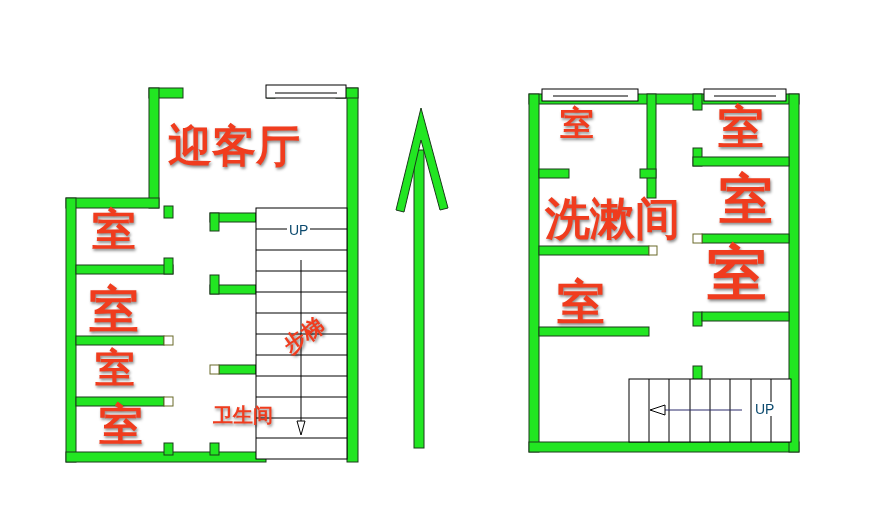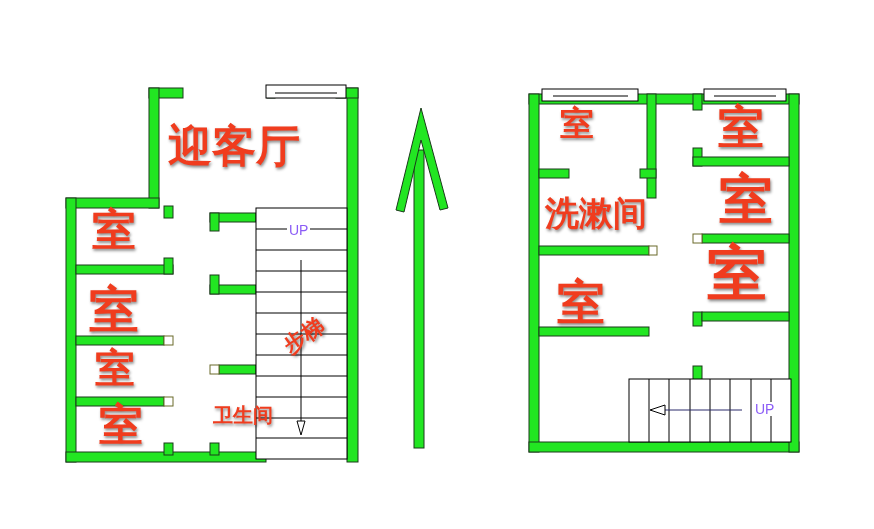--- a/index.html
+++ b/index.html
@@ -1,20 +1,20 @@
 <!DOCTYPE html>
 <html><head>
 <meta charset="utf-8">
 <style>
   html, body { margin:0; padding:0; background:#ffffff; }
   body { width:874px; height:529px; position:relative; overflow:hidden; font-family:"DejaVu Sans", sans-serif; }
   svg { position:absolute; left:0; top:0; }
   .lbl { position:absolute; color:#f03c1e; font-weight:bold; white-space:nowrap;
          text-shadow: 1px 2px 3px rgba(0,0,0,0.45); font-family:"DejaVu Sans", sans-serif; line-height:1; }
-  .up { position:absolute; color:#8b5cf6; font-size:14px; font-family:"Liberation Sans", sans-serif; line-height:1; background:#fff; padding:0 2px; }
+  .up { position:absolute; color:#0c4a6e; font-size:14px; font-family:"Liberation Sans", sans-serif; line-height:1; background:#fff; padding:0 2px; }
 </style>
 </head>
 <body>
 
 <svg width="874" height="529" viewBox="0 0 874 529">
   <g fill="#22e622" stroke="#1a3a1a" stroke-width="1">
 
     <g>
       <rect x="149" y="88" width="34" height="10"></rect>
       <rect x="149" y="88" width="10" height="120"></rect>
@@ -119,17 +119,17 @@
 <div class="lbl" style="left:92px;top:208px;font-size:44px;">室</div>
 <div class="lbl" style="left:89px;top:285px;font-size:50px;">室</div>
 <div class="lbl" style="left:95px;top:348px;font-size:40px;">室</div>
 <div class="lbl" style="left:99px;top:403px;font-size:44px;">室</div>
 <div class="lbl" style="left:213px;top:405px;font-size:20px;">卫生间</div>
 <div class="lbl" style="left:282px;top:325px;font-size:22px;transform:rotate(-35deg);">步梯</div>
 <div class="up" style="left:287px;top:223px;">UP</div>
 
 <div class="lbl" style="left:560px;top:106px;font-size:34px;">室</div>
 <div class="lbl" style="left:718px;top:104px;font-size:46px;">室</div>
-<div class="lbl" style="left:545px;top:196px;font-size:34px;">洗漱间</div>
+<div class="lbl" style="left:545px;top:196px;font-size:45px;">洗漱间</div>
 <div class="lbl" style="left:719px;top:173px;font-size:54px;">室</div>
 <div class="lbl" style="left:707px;top:243px;font-size:60px;">室</div>
 <div class="lbl" style="left:557px;top:278px;font-size:48px;">室</div>
 <div class="up" style="left:753px;top:402px;">UP</div>
 
 </body></html>

